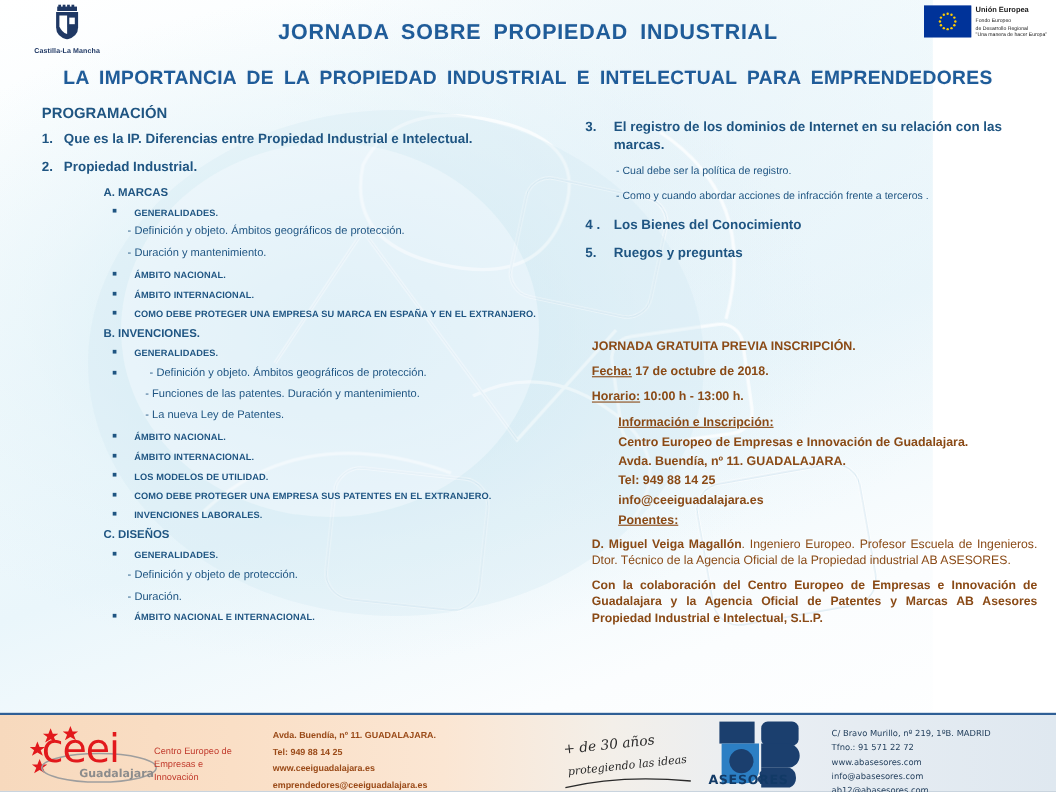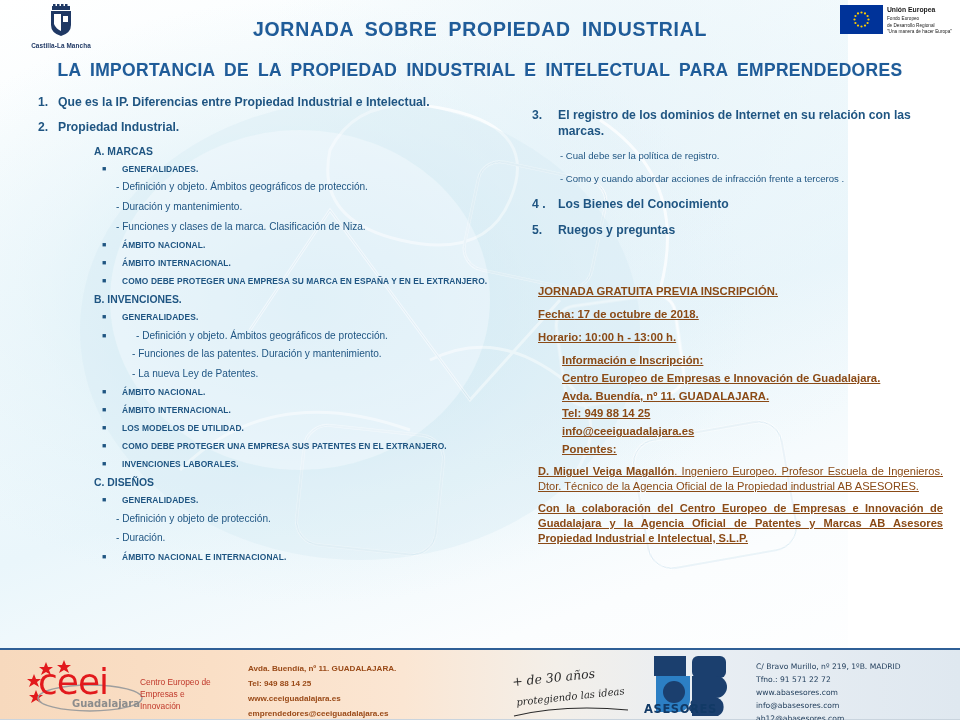--- a/index.html
+++ b/index.html
@@ -72,21 +72,21 @@
   .bullet-dash .dot { width: 20px; flex: none; font-size: 7px; font-weight: bold; line-height: 1.6; }
   .bullet-dash .btxt { flex: 1; padding-left: 14px; }
 
   
   .r-num { display: flex; font-size: 12.2px; font-weight: bold; color: #1f5582; margin-bottom: 10px; line-height: 1.3; }
   .r-num .num { width: 26px; flex: none; }
   .r-num .txt { flex: 1; }
   .r-dash { font-size: 9.6px; color: #1f5582; margin: 0 0 11px 28px; line-height: 1.3; }
 
   
-  .info-block { position: absolute; left: 538px; top: 284px; width: 405px; color: #8a4a16; text-decoration: underline; }
+  .info-block { position: absolute; left: 538px; top: 308px; width: 405px; color: #8a4a16; }
   .info-block .line { font-size: 11.3px; font-weight: bold; line-height: 1.32; margin-bottom: 8px; }
   .info-block .line.small-gap { margin-bottom: 3px; margin-left: 24px; }
   .u { text-decoration: underline; }
   .para { font-size: 11.1px; font-weight: bold; line-height: 1.34; text-align: justify; margin-top: 7px; }
   .para .light { font-weight: normal; }
 
   
   .footer {
     position: absolute; left: 0; bottom: 0; width: 960px; height: 72px;
     background: linear-gradient(to right, #f7d9bd 0%, #fadfc6 22%, #fbe6d3 42%, #f3efe9 58%, #e9eef3 72%, #dfe8f0 100%);
@@ -188,39 +188,39 @@
         </div>
       </div>
     </div>
 
     <div class="title-main">JORNADA SOBRE PROPIEDAD INDUSTRIAL</div>
     <div class="title-sub">LA IMPORTANCIA DE LA PROPIEDAD INDUSTRIAL E INTELECTUAL PARA EMPRENDEDORES</div>
   </div>
 
   <div class="col-left">
 
+    <div class="prog-title">PROGRAMACIÓN</div>
 
     <div class="num-item">
       <span class="num">1.</span>
       <span class="txt">Que es la IP. Diferencias entre Propiedad Industrial e Intelectual.</span>
     </div>
 
     <div class="num-item">
       <span class="num">2.</span>
       <span class="txt">Propiedad  Industrial.</span>
     </div>
 
     <div class="sec-head">A. MARCAS</div>
     <div class="bullet-line">
       <span class="dot">■</span>
       <span class="btxt">GENERALIDADES.</span>
     </div>
     <div class="dash-line">-  Definición y objeto. Ámbitos geográficos de protección.</div>
     <div class="dash-line">-  Duración y mantenimiento.</div>
-    <div class="dash-line">-  Funciones  y clases de la marca. Clasificación de Niza.</div>
     <div class="bullet-line">
       <span class="dot">■</span>
       <span class="btxt">ÁMBITO NACIONAL.</span>
     </div>
     <div class="bullet-line">
       <span class="dot">■</span>
       <span class="btxt">ÁMBITO INTERNACIONAL.</span>
     </div>
     <div class="bullet-line">
       <span class="dot">■</span>

